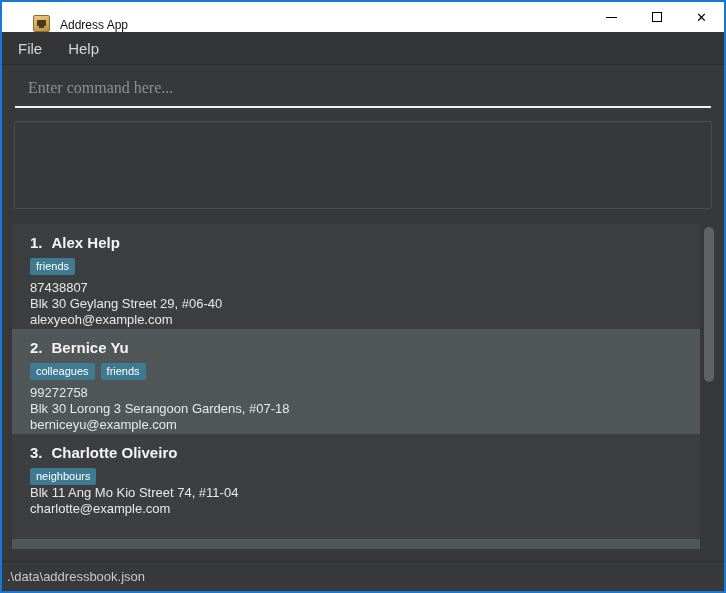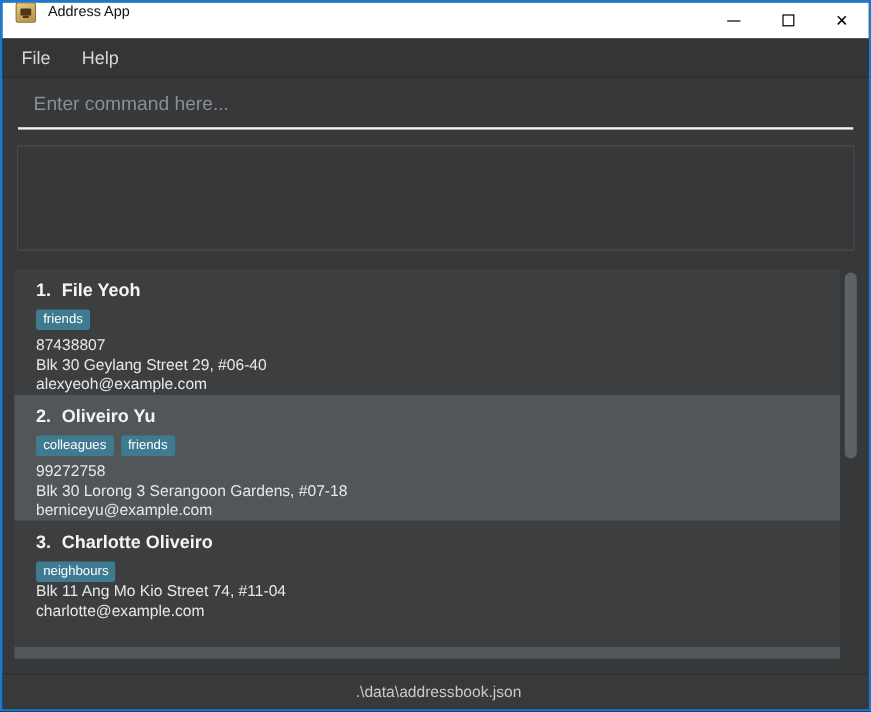--- a/index.html
+++ b/index.html
@@ -6,21 +6,21 @@
   *{box-sizing:border-box;}
   .window{
     width:726px;height:593px;
     border:2px solid #1779d6;
     background:#36383a;
     font-family:"Liberation Sans",sans-serif;
     display:flex;flex-direction:column;
     overflow:hidden;
   }
   
-  .titlebar{height:30px;background:#ffffff;display:flex;align-items:flex-start;flex:0 0 auto;}
+  .titlebar{height:30px;background:#ffffff;display:flex;align-items:flex-end;flex:0 0 auto;padding-left:20px;}
   .app-icon{width:17px;height:17px;margin-left:11px;border:1px solid #8a6b2f;
     background:linear-gradient(160deg,#e8cc8a 0%,#d4ae5e 45%,#b98f3e 100%);
     border-radius:2px;position:relative;}
   .app-icon::before{content:"";position:absolute;left:3px;top:4px;width:9px;height:6px;
     background:#4a3a1c;border-radius:1px;}
   .app-icon::after{content:"";position:absolute;left:5px;top:10px;width:5px;height:2px;
     background:#4a3a1c;}
   .title-text{margin-left:10px;font-size:12px;color:#111;}
   .win-controls{margin-left:auto;display:flex;height:100%;}
   .win-btn{width:45px;height:100%;display:flex;align-items:center;justify-content:center;cursor:default;}
@@ -30,21 +30,21 @@
   
   .menubar{height:33px;background:#333537;display:flex;align-items:flex-end;
     border-bottom:1px solid #2a2c2e;flex:0 0 auto;}
   .menu-item{color:#d6d6d6;font-size:15px;padding:0 13px;height:100%;display:flex;align-items:center;}
   .menu-item:first-child{margin-left:3px;}
   
   .command-wrap{padding:9px 13px 13px 13px;flex:0 0 auto;}
   .command-input{
     width:100%;height:34px;background:transparent;border:none;outline:none;
     border-bottom:2px solid #f2f2f2;color:#dddddd;font-size:16px;
-    font-family:Liberation Sans, sans-serif;padding:0 0 4px 13px;
+    font-family:Liberation Serif, serif;padding:0 0 4px 13px;
   }
   .command-input::placeholder{color:#8b8f92;opacity:1;}
   
   .result-box{margin:0 12px;height:88px;border:1px solid #4a4c4e;border-radius:2px;
     color:#dddddd;font-size:13px;padding:6px 8px;flex:0 0 auto;}
   
   .list-area{margin-top:15px;display:flex;flex:0 0 auto;align-items:flex-start;}
   .cards{flex:1;margin-left:10px;}
   .person-card{height:105px;padding:10px 0 0 18px;overflow:hidden;}
   .person-card.odd{background:#3c3e3f;}
@@ -53,21 +53,21 @@
   .name-row{display:flex;gap:9px;font-weight:bold;font-size:15px;color:#f4f4f4;}
   .tags-row{margin-top:7px;display:flex;gap:6px;align-items:flex-end;}
   .tag{background:#3e7b91;color:#ffffff;font-size:11px;padding:2px 6px 3px 6px;border-radius:2px;line-height:12px;}
   .detail{font-size:13px;color:#e8e8e8;line-height:16px;}
   .detail.phone{margin-top:5px;}
   .vscroll{width:13px;margin:0 8px 0 3px;height:325px;position:relative;}
   .vscroll-thumb{position:absolute;top:3px;left:1px;width:10px;height:155px;
     background:#5e6264;border-radius:5px;}
   
   .statusbar{margin-top:auto;height:30px;border-top:1px solid #2c2e30;background:#37393b;
-    display:flex;align-items:center;padding-left:5px;flex:0 0 auto;justify-content:center;}
+    display:flex;align-items:center;padding-left:5px;flex:0 0 auto;}
   .status-text{color:#c9c9c9;font-size:13px;}
 </style>
 </head>
 <body>
 
 <div class="window">
 
   <div class="titlebar">
     <span class="app-icon"></span>
     <span class="title-text">Address App</span>
@@ -93,33 +93,33 @@
     <input class="command-input" type="text" placeholder="Enter command here..." style="">
   </div>
 
   <div class="result-box"></div>
 
   <div class="list-area">
     <div class="cards" id="cards">
         <div class="person-card odd">
     <div class="name-row">
       <span>1.</span>
-      <span>File Yeoh</span>
+      <span>Alex Help</span>
     </div>
     <div class="tags-row">
             <span class="tag">friends</span>
           </div>
     <div class="detail phone">87438807</div>
     <div class="detail">Blk 30 Geylang Street 29, #06-40</div>
     <div class="detail">alexyeoh@example.com</div>
   </div>
         <div class="person-card even">
     <div class="name-row">
       <span>2.</span>
-      <span>Oliveiro Yu</span>
+      <span>Bernice Yu</span>
     </div>
     <div class="tags-row">
             <span class="tag">colleagues</span>
             <span class="tag">friends</span>
           </div>
     <div class="detail phone">99272758</div>
     <div class="detail">Blk 30 Lorong 3 Serangoon Gardens, #07-18</div>
     <div class="detail">berniceyu@example.com</div>
   </div>
         <div class="person-card odd">

